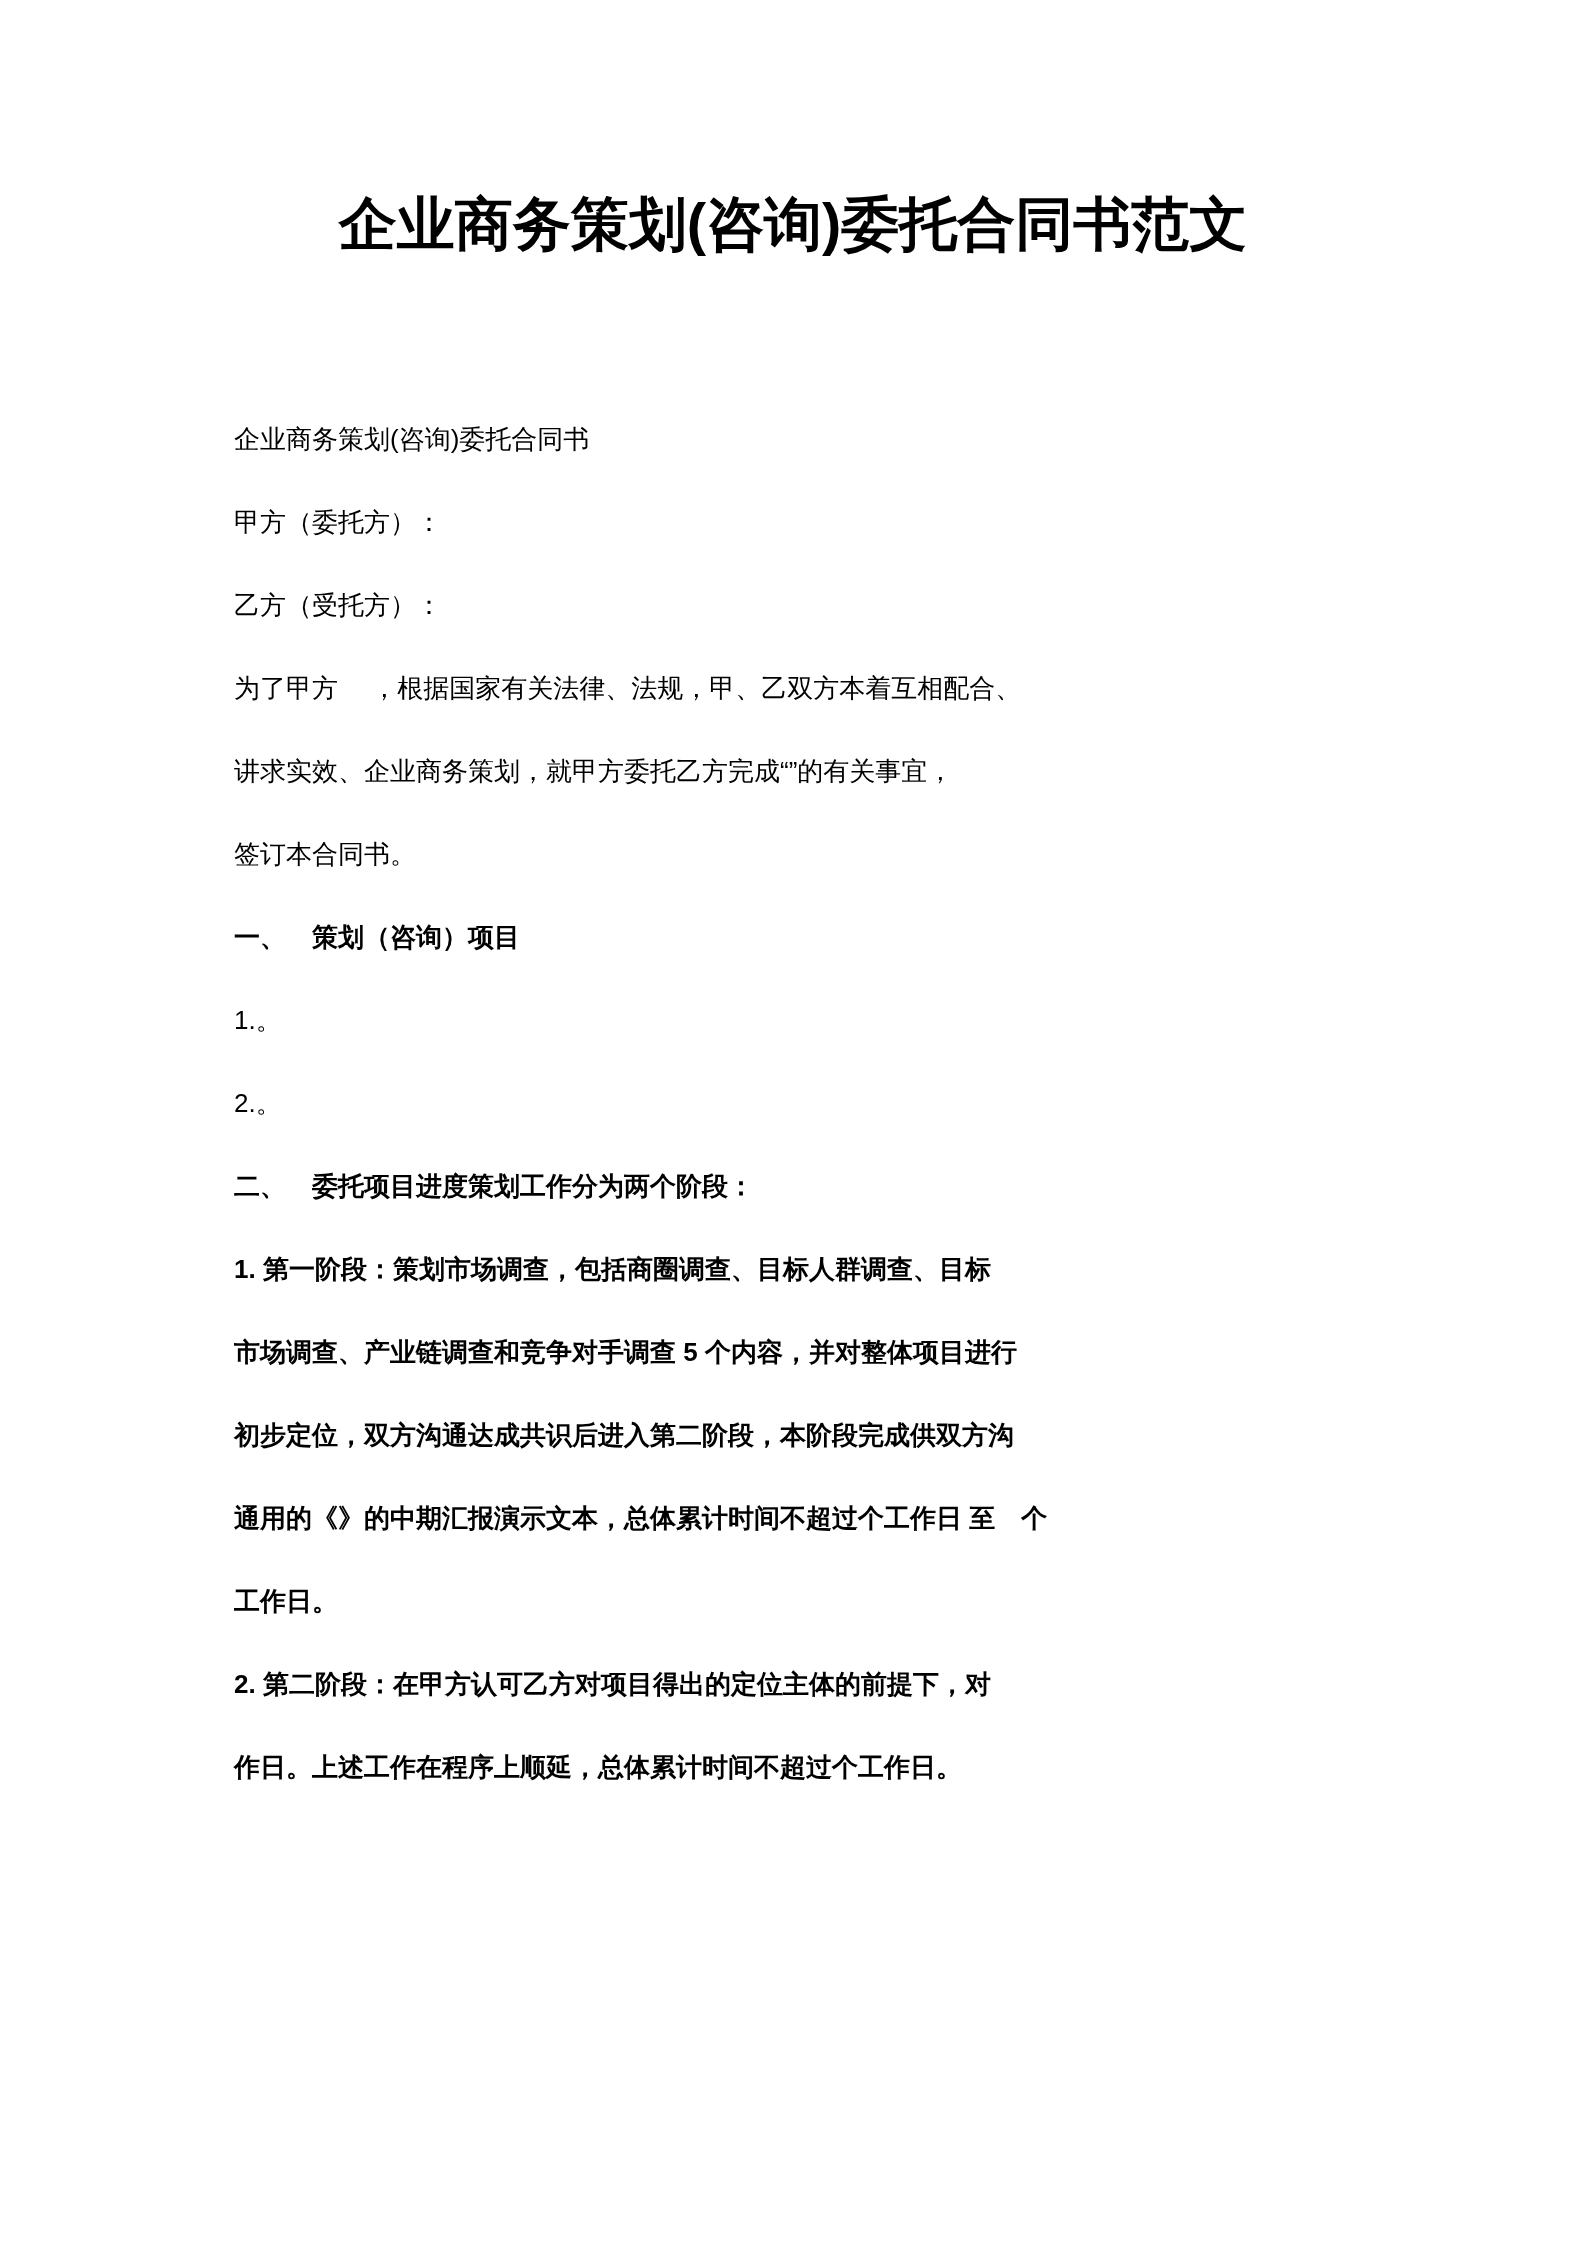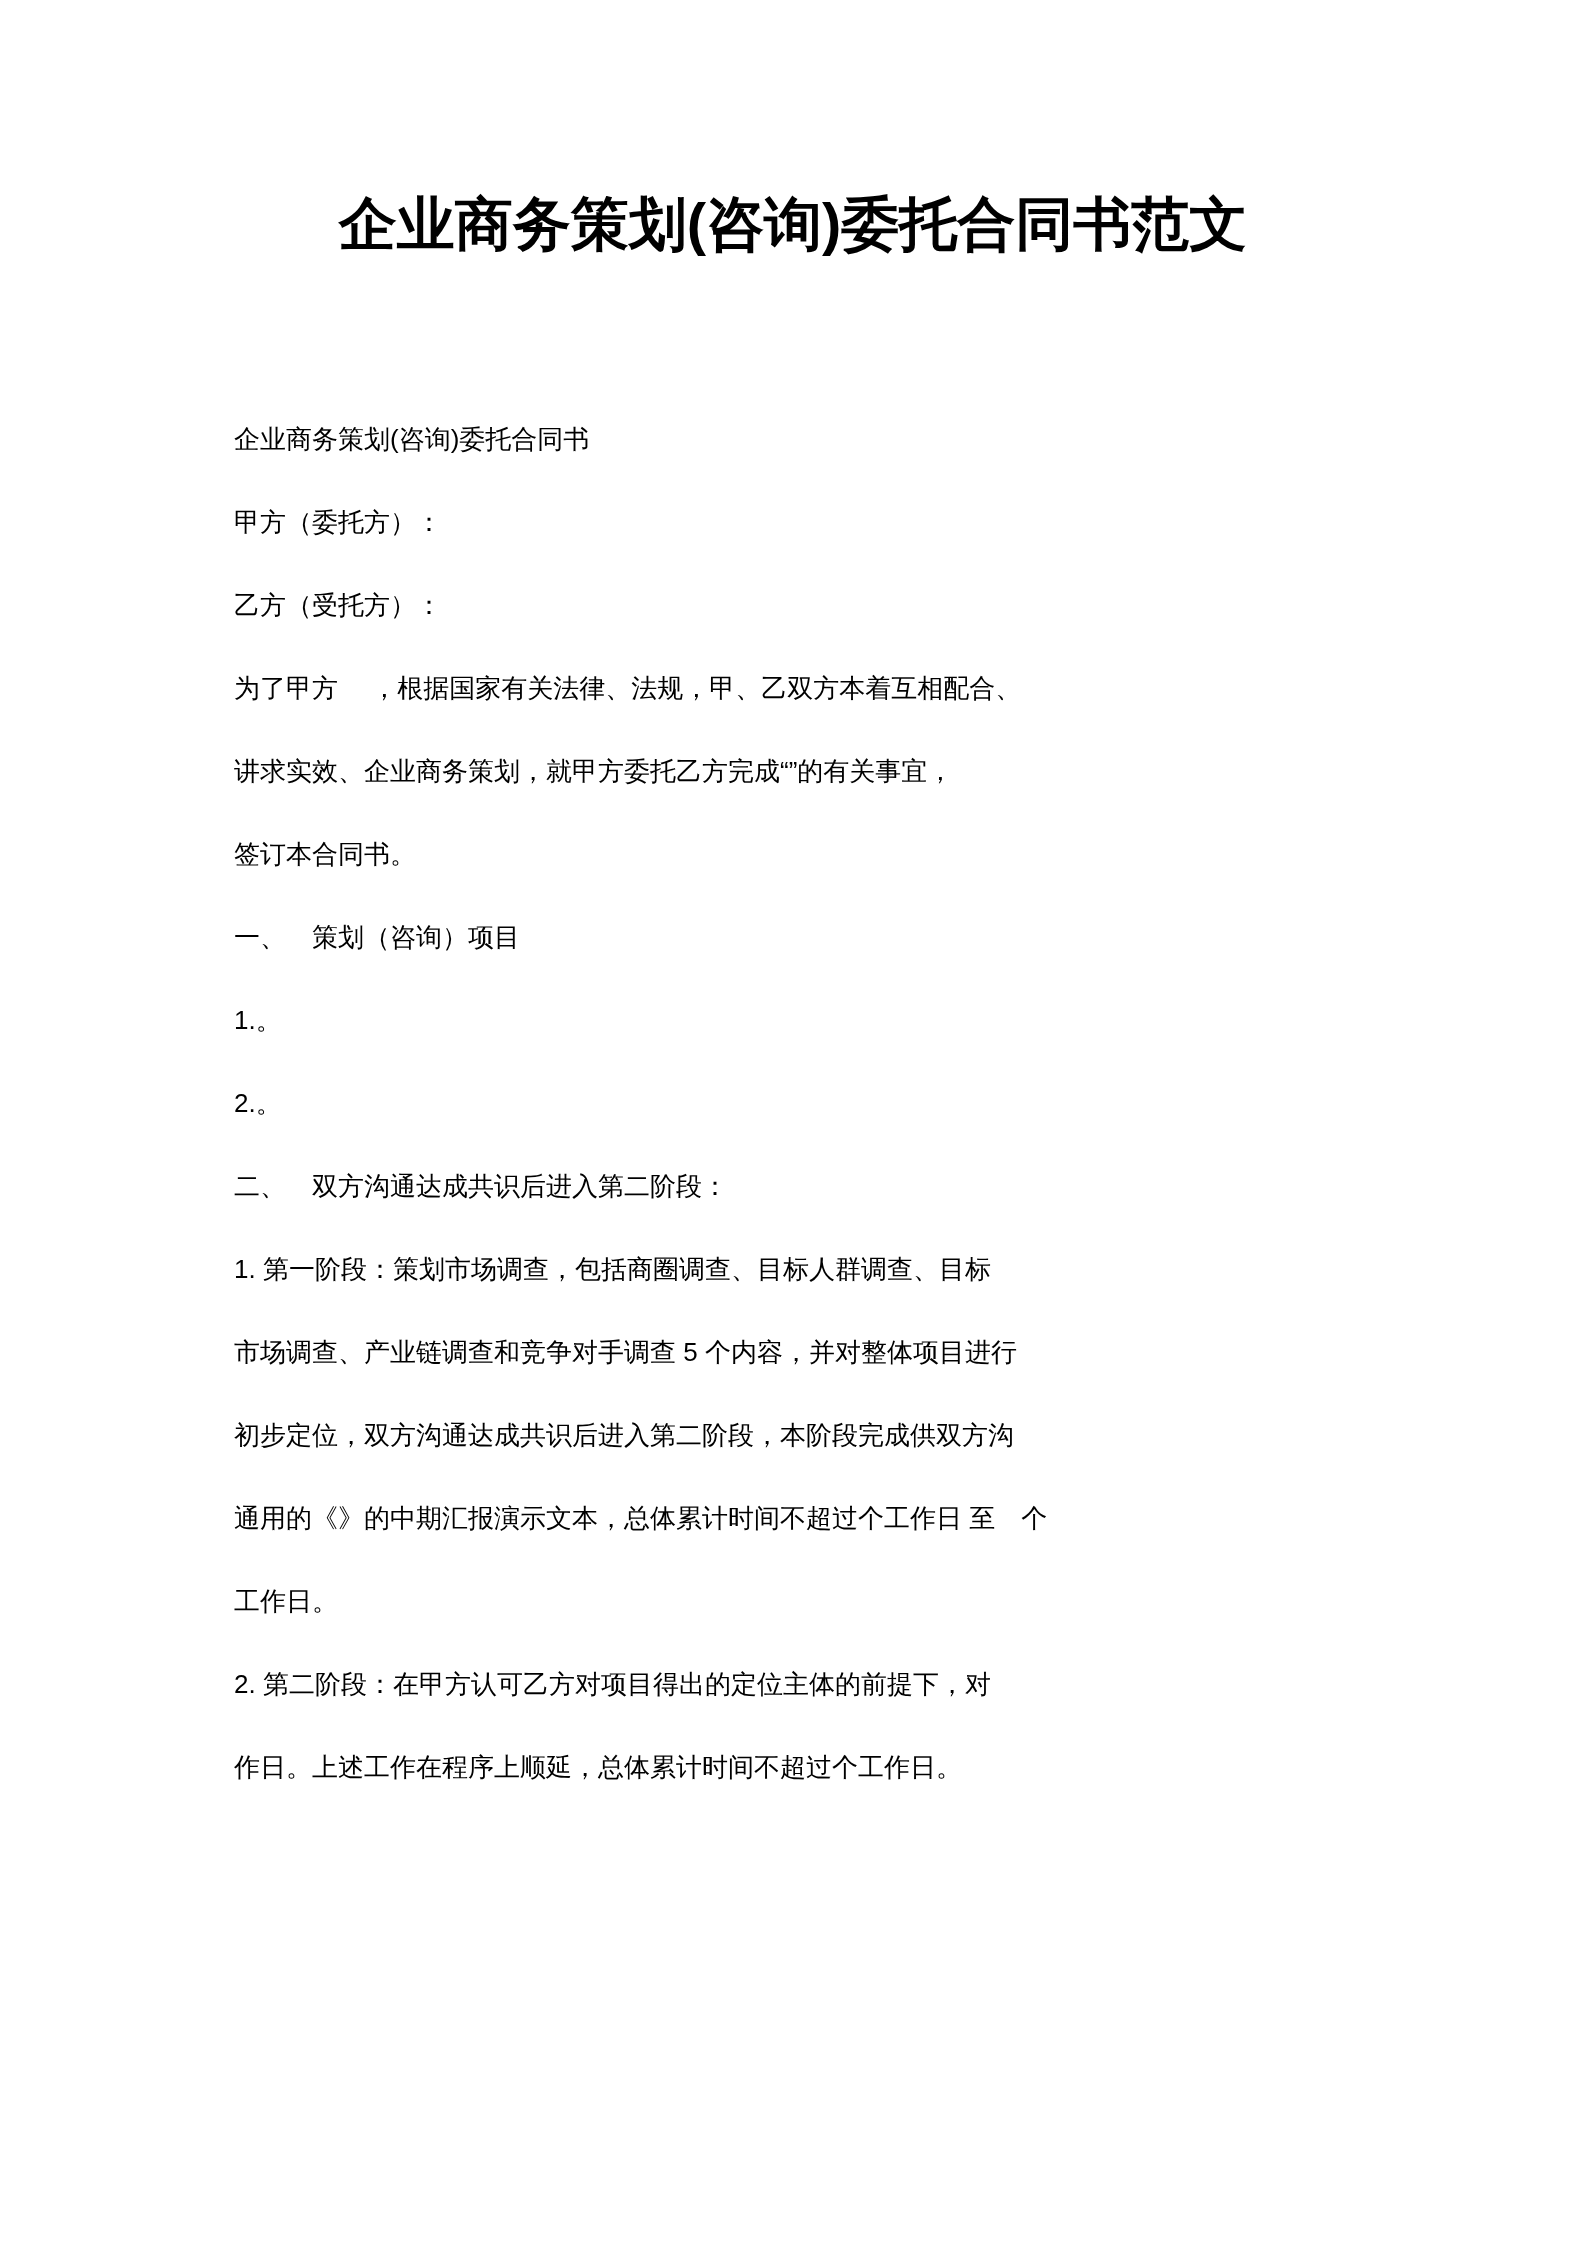--- a/index.html
+++ b/index.html
@@ -34,41 +34,41 @@
   }
   .line {
     height: 83px;
     line-height: 83px;
     font-size: 26px;
     font-weight: 400;
     white-space: pre;
     text-align: left;
   }
   .bold {
-    font-weight: 400;
+    font-weight: 700;
   }
 </style>
 </head>
 <body>
 
 <div class="page">
 
   <div class="doc-title">企业商务策划(咨询)委托合同书范文</div>
 
   <div class="doc-body">
     <div class="line">企业商务策划(咨询)委托合同书</div>
     <div class="line">甲方（委托方）：</div>
     <div class="line">乙方（受托方）：</div>
     <div class="line">为了甲方　 ，根据国家有关法律、法规，甲、乙双方本着互相配合、</div>
     <div class="line">讲求实效、企业商务策划，就甲方委托乙方完成“”的有关事宜，</div>
     <div class="line">签订本合同书。</div>
     <div class="line bold">一、　策划（咨询）项目</div>
     <div class="line">1.。</div>
     <div class="line">2.。</div>
-    <div class="line bold">二、　双方沟通达成共识后进入第二阶段：</div>
+    <div class="line bold">二、　委托项目进度策划工作分为两个阶段：</div>
     <div class="line bold">1. 第一阶段：策划市场调查，包括商圈调查、目标人群调查、目标</div>
     <div class="line bold">市场调查、产业链调查和竞争对手调查 5 个内容，并对整体项目进行</div>
     <div class="line bold">初步定位，双方沟通达成共识后进入第二阶段，本阶段完成供双方沟</div>
     <div class="line bold">通用的《》的中期汇报演示文本，总体累计时间不超过个工作日 至　个</div>
     <div class="line bold">工作日。</div>
     <div class="line bold">2. 第二阶段：在甲方认可乙方对项目得出的定位主体的前提下，对</div>
     <div class="line bold">作日。上述工作在程序上顺延，总体累计时间不超过个工作日。</div>
   </div>
 
 </div>

